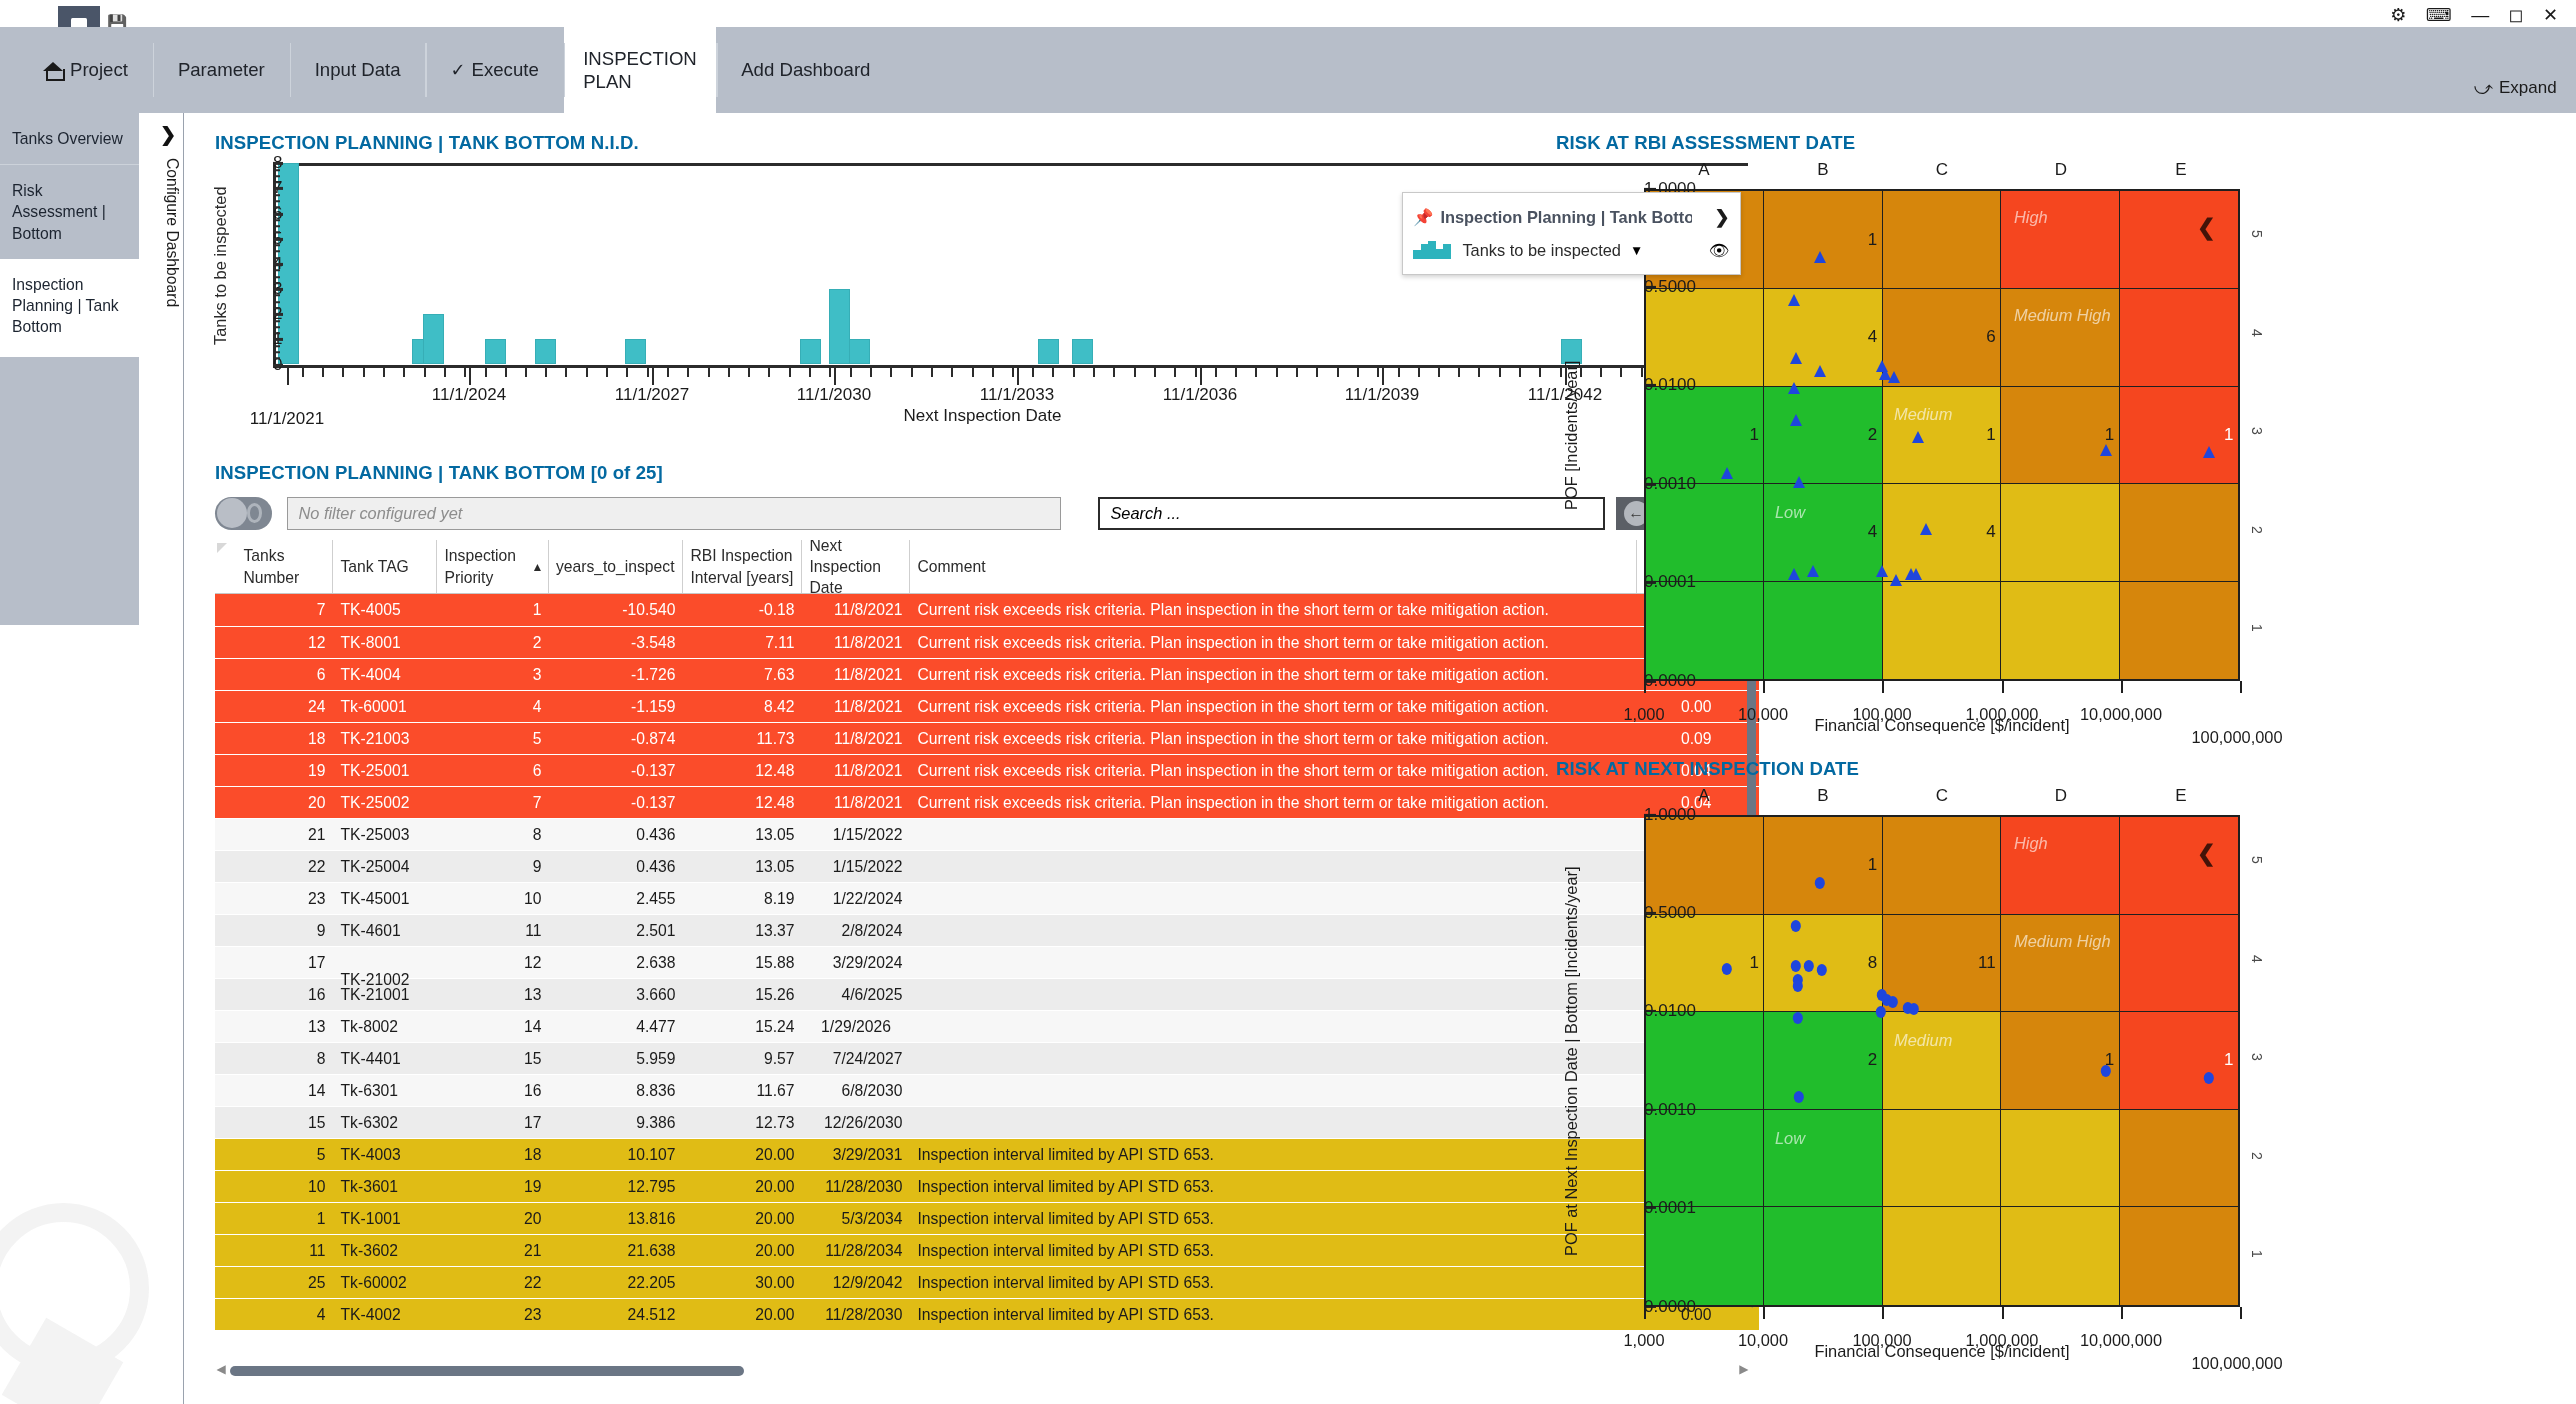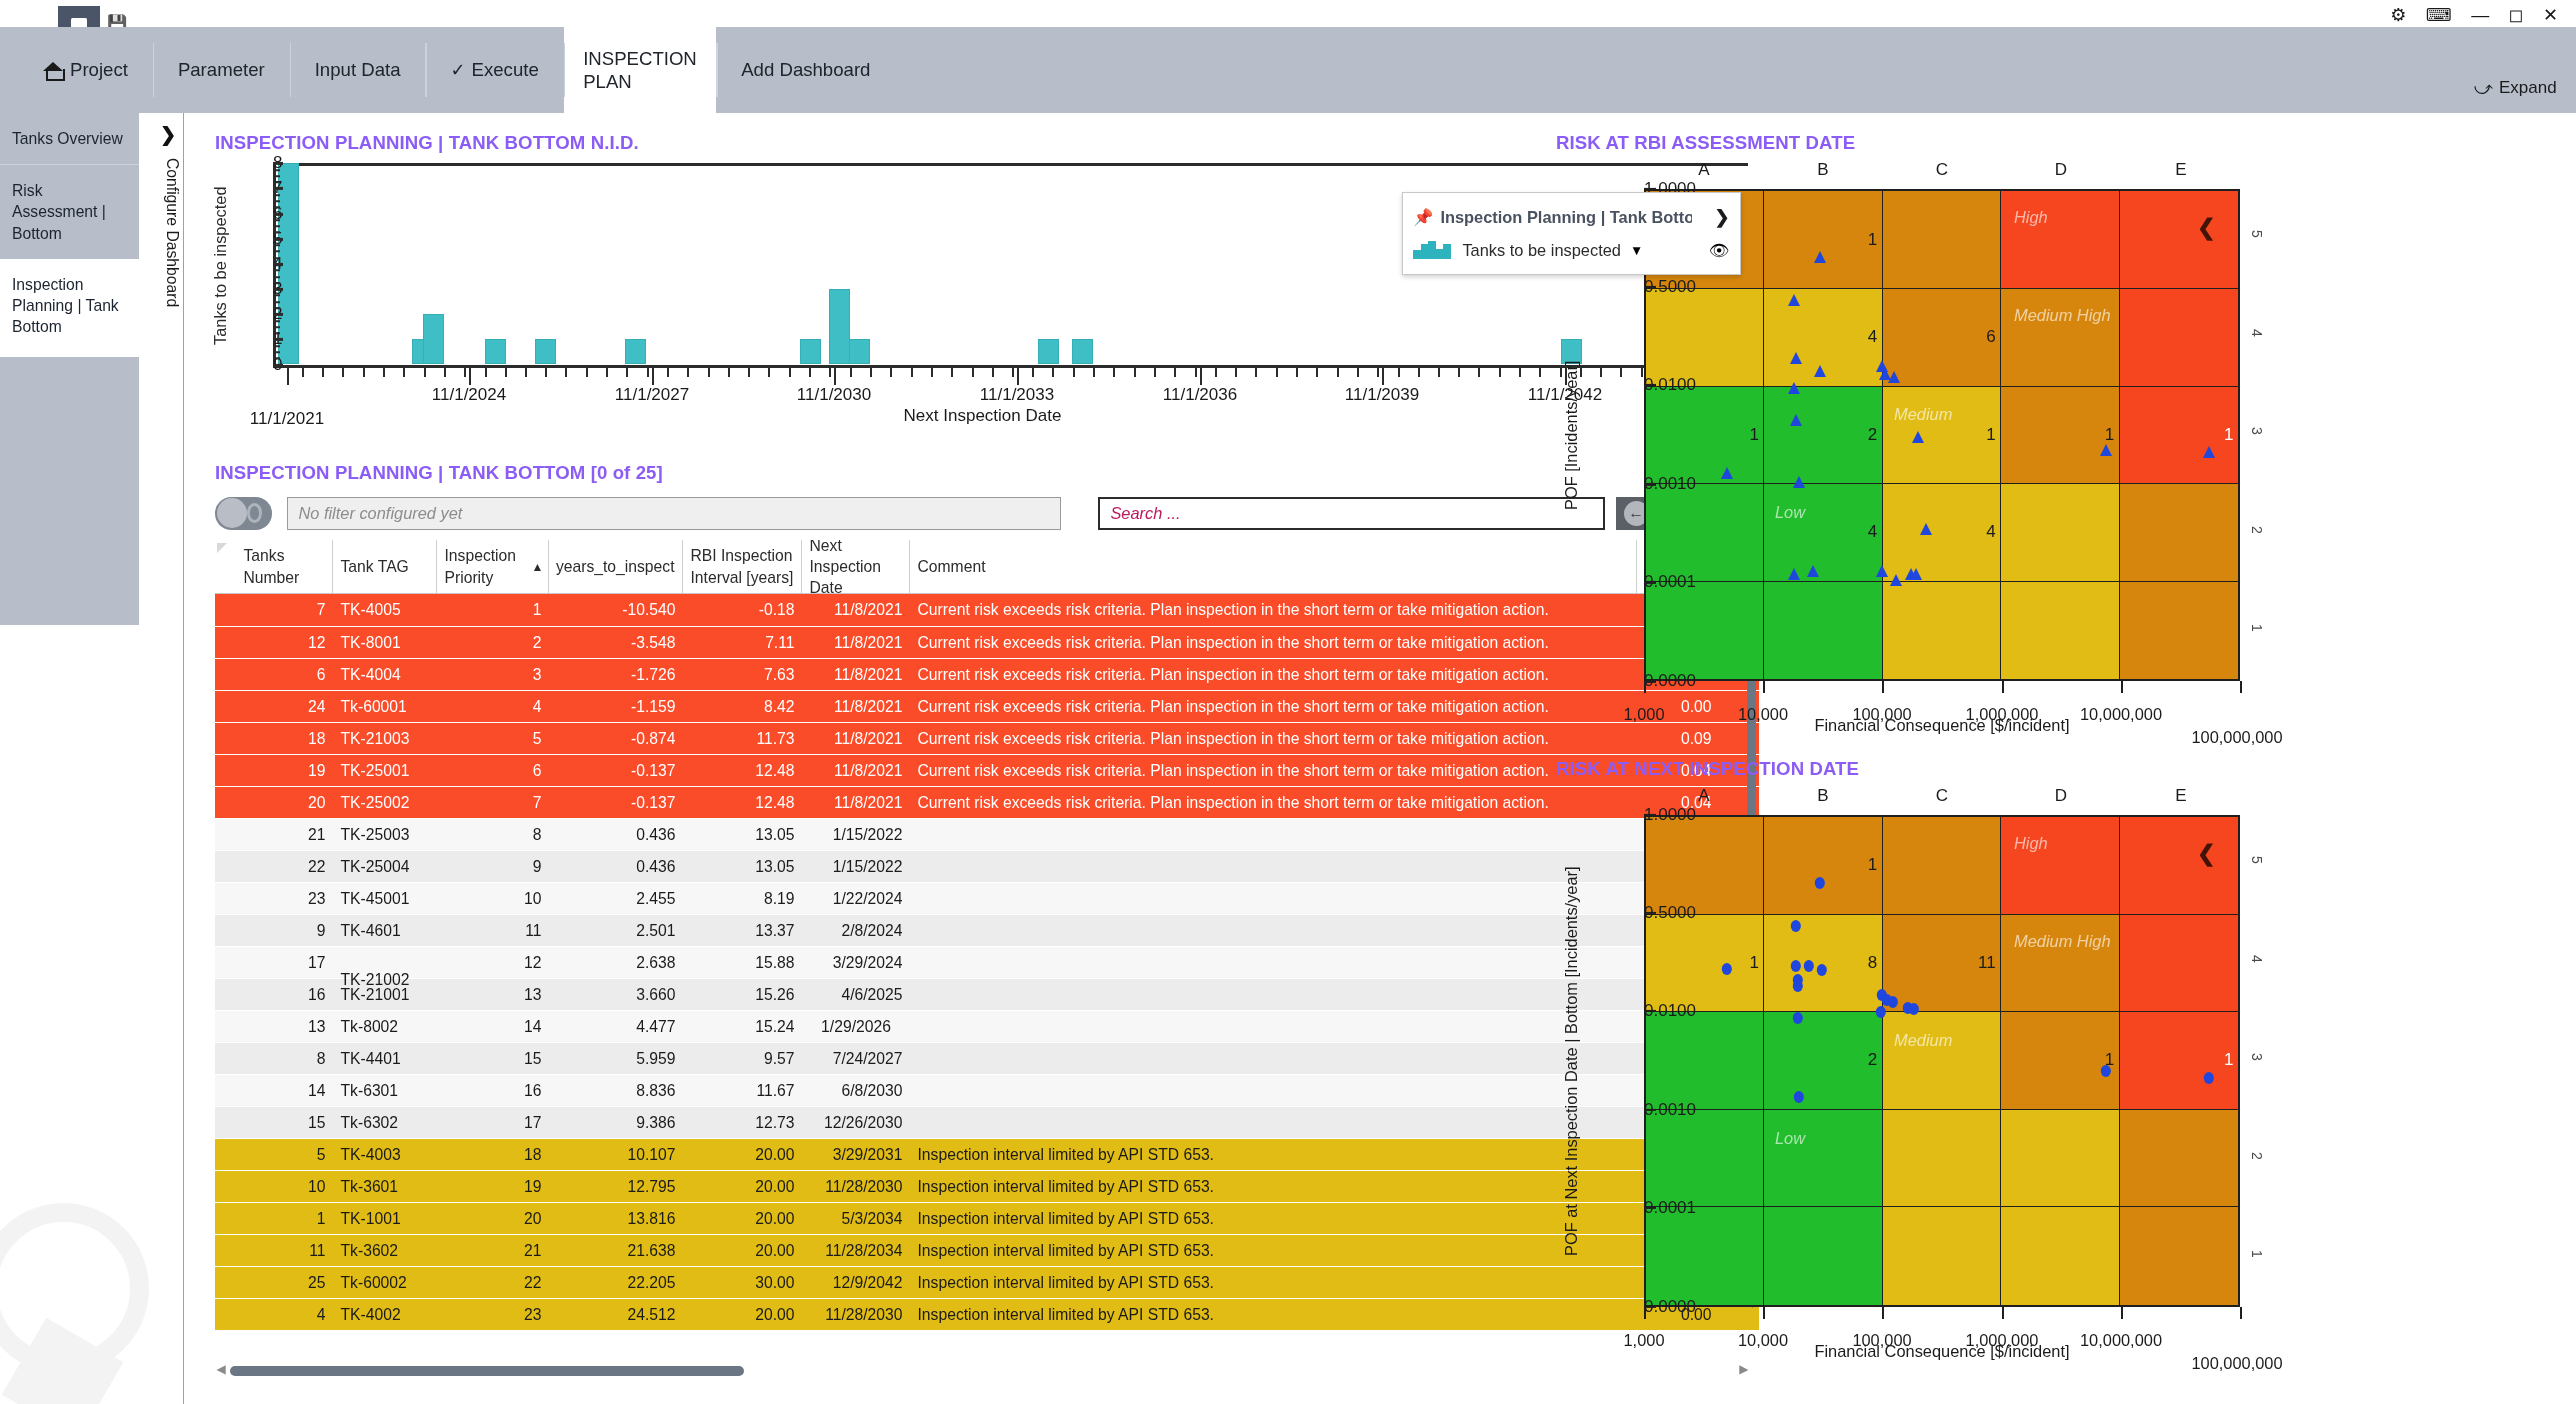--- a/index.html
+++ b/index.html
@@ -103,21 +103,21 @@
   }
   .rail .vtext {
     position: absolute; left: 3px; top: 45px; width: 24px;
     writing-mode: vertical-rl; font-size: 15.7px; color: #1b1b1b; white-space: nowrap;
   }
 
   
   .canvas { position: absolute; left: 185px; top: 113px; width: 2391px; height: 1291px; background:#fff; }
 
   .panel-title {
-    font-size: 18.6px; font-weight: bold; color: #8b5cf6; letter-spacing: 0.1px;
+    font-size: 18.6px; font-weight: bold; color: #0369a1; letter-spacing: 0.1px;
   }
 
   
   .barchart-wrap { position: absolute; left: 30px; top: 19.4px; width: 1543px; height: 313px; }
   .bc-title { position: absolute; left: 0; top: 0; }
   .bc-plot {
     position: absolute; left: 72px; top: 31px; width: 1461px; height: 201px;
     border-top: 3px solid #2b2b2b; background: #fff;
   }
   .bc-yaxis {
@@ -173,21 +173,21 @@
   .toggle .o { position: absolute; right: 9.7px; top: 6.7px; width: 15px; height: 19.4px; border: 3px solid #aeb4bc; border-radius: 50%; }
   .filter-input {
     position: absolute; left: 72px; top: 1.5px; width: 774px; height: 33px;
     background: #efefef; border: 1.5px solid #9a9a9a; font-style: italic; font-size: 16.4px;
     color: #8d8d8d; padding: 0 27px 0 10.4px; line-height: 30px; cursor: text;
   }
   .filter-caret { position: absolute; right: 9px; top: 12px; border-left: 6.7px solid transparent; border-right: 6.7px solid transparent; border-top: 8.2px solid #333; }
   .search-input {
     position: absolute; left: 883px; top: 1.5px; width: 507px; height: 33px;
     background: #fff; border: 2.2px solid #2b2b2b; font-style: italic; font-size: 16.4px;
-    color: #be185d; padding: 0 33px 0 10.4px; line-height: 28px; cursor: text;
+    color: #000000; padding: 0 33px 0 10.4px; line-height: 28px; cursor: text;
   }
   .search-ico { position: absolute; right: 7.5px; top: 4.5px; font-size: 19.4px; color: #111; }
   .navbtn {
     position: absolute; top: 1.5px; width: 40px; height: 33px; background: #5b5f66;
     display: flex; align-items: center; justify-content: center; cursor: pointer;
   }
   .navbtn .circle { width: 25px; height: 25px; border-radius: 50%; background: #b3b7bd; display:flex; align-items:center; justify-content:center; font-size: 15.7px; color:#3a3a3a; }
   .navbtn.prev { left: 1401px; }
   .navbtn.next { left: 1449px; }
 

